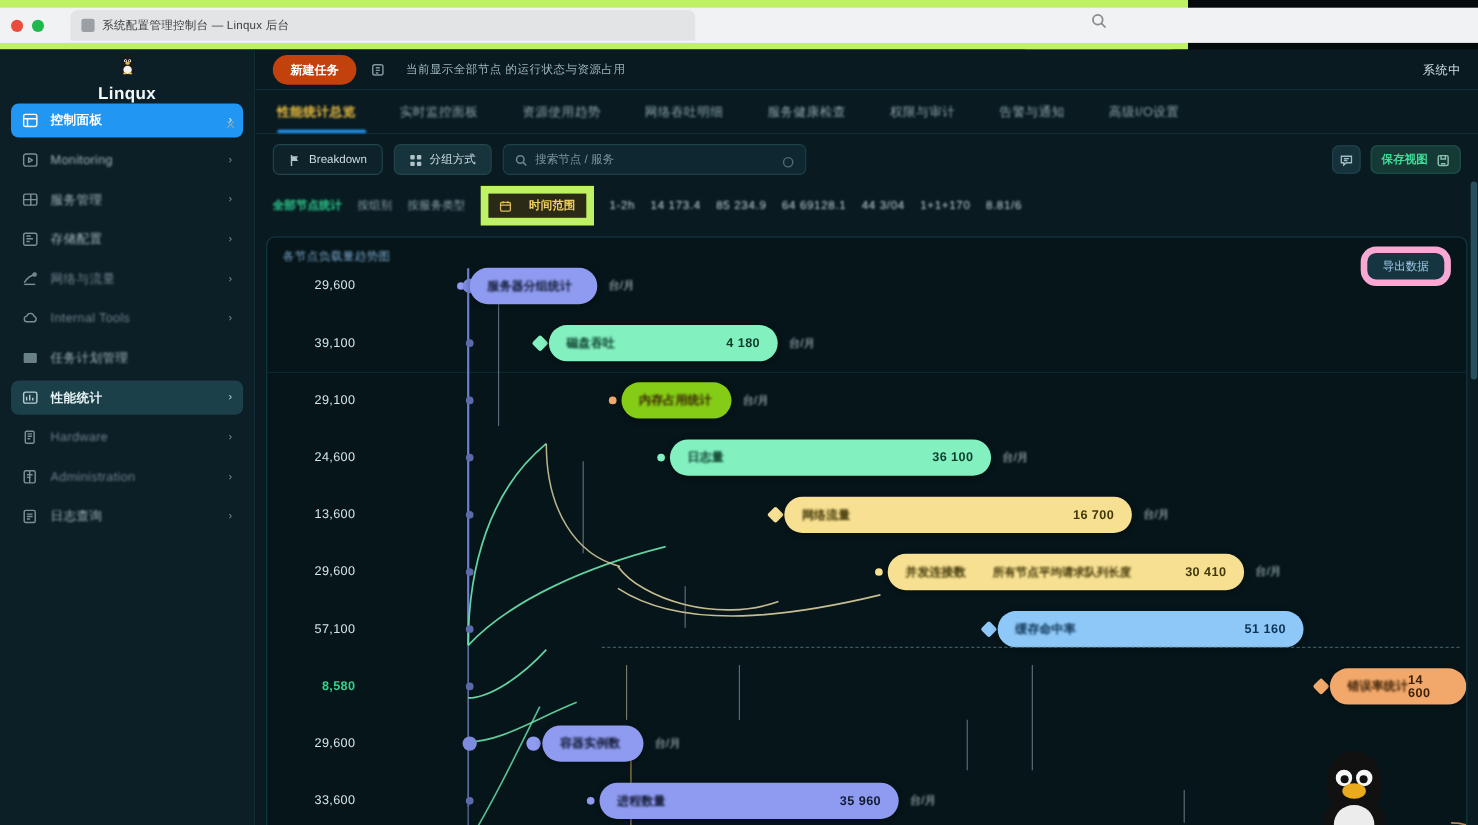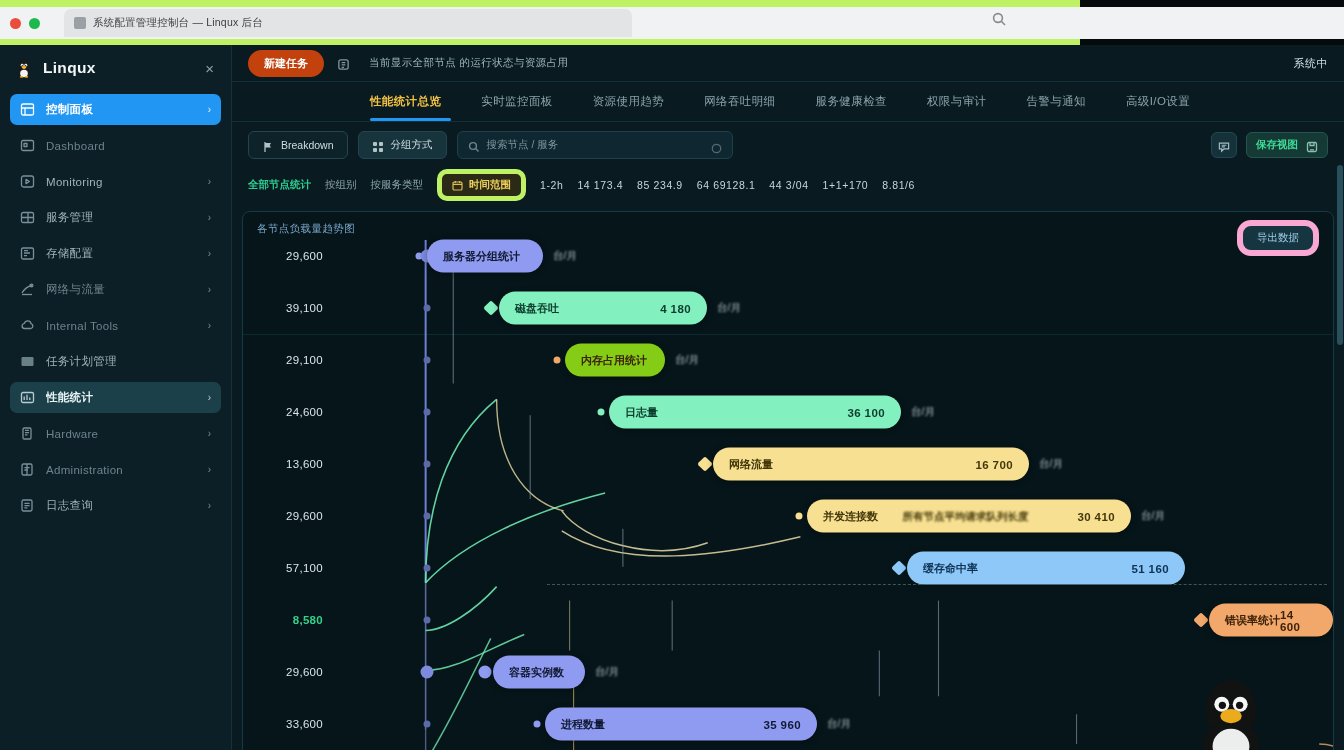--- a/index.html
+++ b/index.html
@@ -54,21 +54,21 @@
   .omni-star { margin-left: auto; width: 8px; height: 8px; border-radius: 50%; background: #e8c76a; opacity: .55; }
 
   
   .sidebar {
     position: absolute; left: 0; top: 45px; width: 232px; height: 705px;
     background: #0c1e26;
     border-right: 1px solid #143039;
   }
   .brand {
     height: 40px; display: flex; align-items: center; gap: 9px;
-    padding: 0 14px; margin-top: 3px;
+    padding: 0 14px; margin-top: 3px; flex-direction: column;
   }
   .tux-sm { width: 20px; height: 20px; flex: 0 0 auto; }
   .brand-name { color: #f2f6f7; font-size: 15.5px; font-weight: bold; letter-spacing: .3px; }
   .brand-close {
     margin-left: auto; color: #8fa3ab; font-size: 15px; line-height: 1;
     cursor: pointer; padding: 2px 3px;
   }
   .nav { margin-top: 6px; padding: 0 10px; }
   .nav-item {
     display: flex; align-items: center; gap: 11px;
@@ -112,21 +112,20 @@
   .note-text { font-size: 10.5px; color: #9fb6bd; filter: blur(.7px); letter-spacing: .4px; }
   .topbar-status {
     margin-left: auto; font-size: 11px; color: #d4e2e6;
     filter: blur(.35px); letter-spacing: .5px;
   }
 
   .tabs {
     height: 40px; display: flex; align-items: stretch;
     padding: 0 16px; gap: 0;
     border-bottom: 1px solid #12303a;
-    justify-content: center;
   }
   .tab {
     display: flex; align-items: center; justify-content: center;
     padding: 0 20px; position: relative; cursor: pointer;
     font-size: 11.5px; color: #8ba3ab; white-space: nowrap;
     filter: blur(.75px); letter-spacing: .4px;
   }
   .tab:first-child { padding-left: 4px; }
   .tab.active { color: #f0c040; font-weight: bold; }
   .tab.active::after {
@@ -164,23 +163,23 @@
   }
   .save-label { font-size: 10.5px; color: #3ddc97; font-weight: bold; filter: blur(.7px); }
   .save-ico { width: 12px; height: 12px; opacity: .85; }
 
   
   .chips { display: flex; align-items: center; gap: 14px; padding: 10px 16px 8px 16px; }
   .chip { font-size: 10.5px; color: #8ba3ab; filter: blur(.75px); white-space: nowrap; cursor: pointer; }
   .chip.green { color: #2ecc8f; font-weight: bold; }
   .chip.boxed {
     color: #f0cf5c; font-weight: bold;
-    border: 5px solid #bef264; border-radius: 10px;
+    border: 7px solid #bef264; border-radius: 0;
     padding: 4px 10px; background: #2a2a16;
-    display: flex; align-items: center; gap: 6px;
+    display: flex; align-items: center; gap: 16px;
     filter: none;
   }
   .chip.boxed span { filter: blur(.7px); }
   .chip.boxed .chip-ico { width: 11px; height: 11px; opacity: .9; }
   .chip.mono { color: #c8d6da; letter-spacing: .6px; }
 
   
   .panel {
     position: relative; margin: 2px 10px 0 10px;
     height: 552px; border: 1px solid #143b45; border-radius: 8px;
@@ -307,29 +306,20 @@
         <div class="nav-item active">
           <span class="ni-icon">
             <svg viewBox="0 0 15 15" fill="none" stroke="#ffffff" stroke-width="1.3" stroke-linejoin="round" style="color:#ffffff">
               <rect x="1.5" y="2" width="12" height="11" rx="1.6"></rect>
               <path d="M1.5 6h12M5 6v7"></path>
             </svg>
           </span>
           <span class="nav-label">控制面板</span>
           <span class="nav-chev">›</span>
         </div>
-        <div class="nav-item dim">
-          <span class="ni-icon">
-            <svg viewBox="0 0 15 15" fill="none" stroke="#93aab2" stroke-width="1.3" stroke-linejoin="round" style="color:#93aab2">
-              <rect x="1.5" y="2.5" width="12" height="10" rx="1.6"></rect>
-              <path d="M4 5.5h3v3H4z"></path>
-            </svg>
-          </span>
-          <span class="nav-label">Dashboard</span>
-        </div>
         <div class="nav-item ">
           <span class="ni-icon">
             <svg viewBox="0 0 15 15" fill="none" stroke="#93aab2" stroke-width="1.3" stroke-linejoin="round" style="color:#93aab2">
               <rect x="1.5" y="2" width="12" height="11" rx="2"></rect>
               <path d="M6 5.4l3.4 2.1L6 9.6z"></path>
             </svg>
           </span>
           <span class="nav-label">Monitoring</span>
           <span class="nav-chev">›</span>
         </div>

